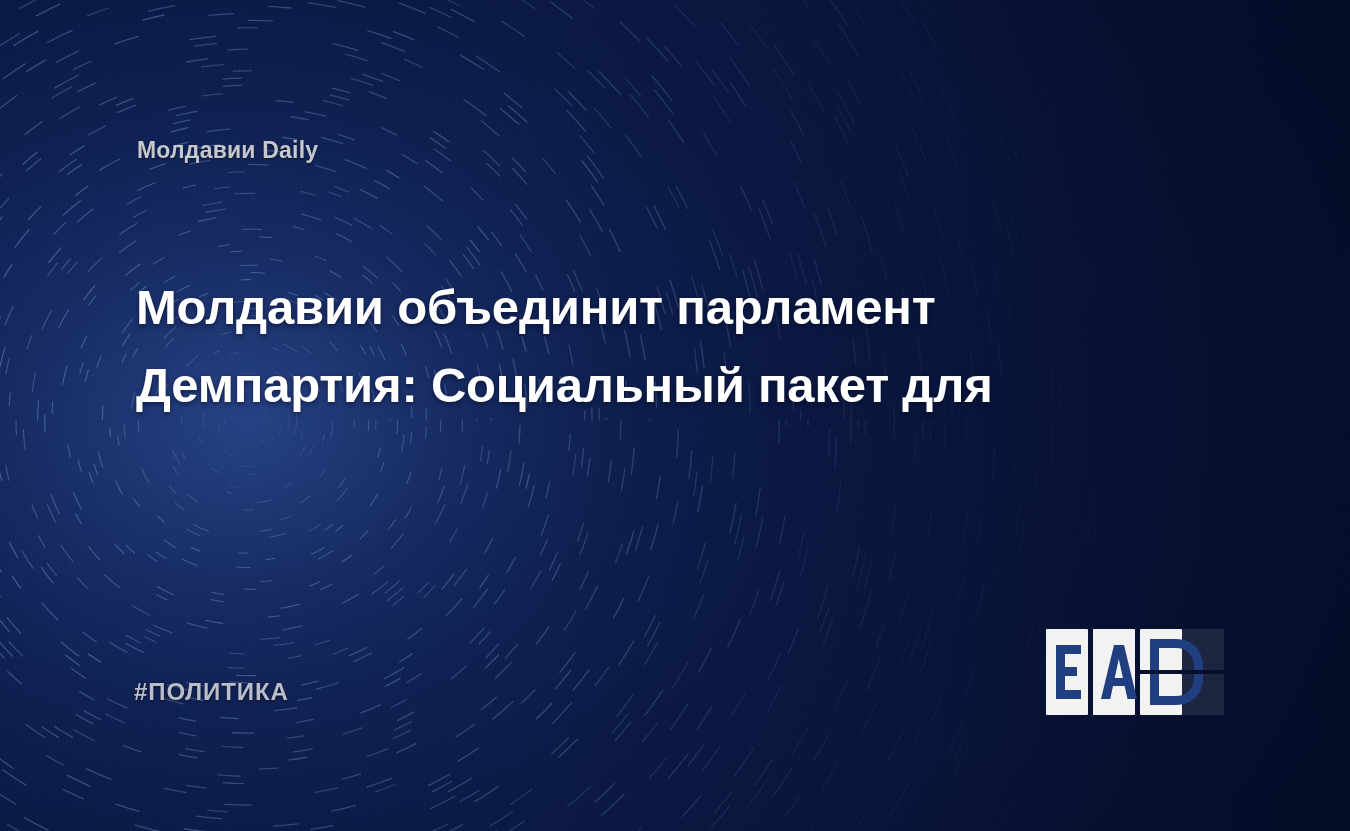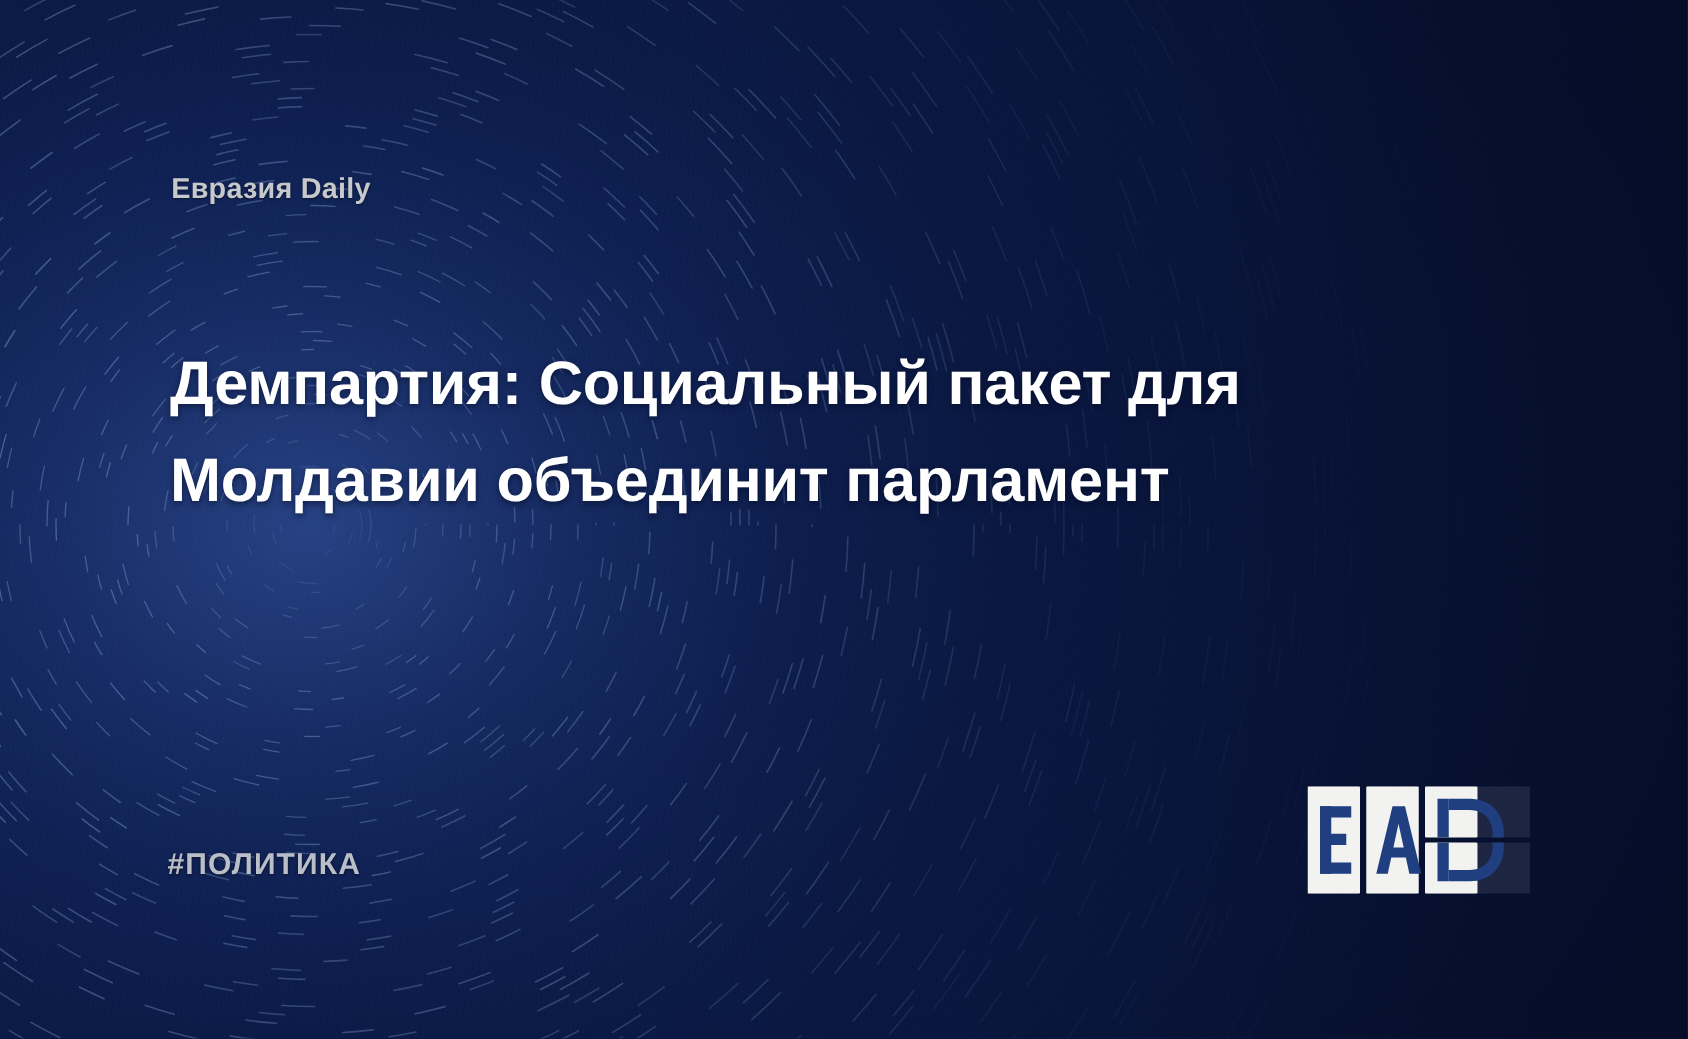--- a/index.html
+++ b/index.html
@@ -335,25 +335,25 @@
       <rect x="0" y="0" width="1350" height="831" fill="url(#rightDim)"></rect>
     </svg>
   </div>
 
   <div class="bg-layer bg-grain"></div>
   <div class="bg-layer bg-dark-right"></div>
   <div class="bg-layer bg-vignette"></div>
 
   <div class="content">
 
-    <div class="brand">Евразия Daily</div>
+    <div class="brand">Молдавии Daily</div>
 
     <div class="headline">
+      <span class="hl-line">Молдавии объединит парламент</span>
       <span class="hl-line">Демпартия: Социальный пакет для</span>
-      <span class="hl-line">Молдавии объединит парламент</span>
     </div>
 
     <div class="category">#ПОЛИТИКА</div>
 
     <div class="logo">
       <svg width="178" height="86" viewBox="0 0 178 86" aria-hidden="true">
 
         <rect x="0" y="0" width="42" height="86" rx="1" fill="#f2f2f0"></rect>
         <rect x="47" y="0" width="42" height="86" rx="1" fill="#f2f2f0"></rect>
         <rect x="94" y="0" width="42" height="41" rx="1" fill="#f2f2f0"></rect>

